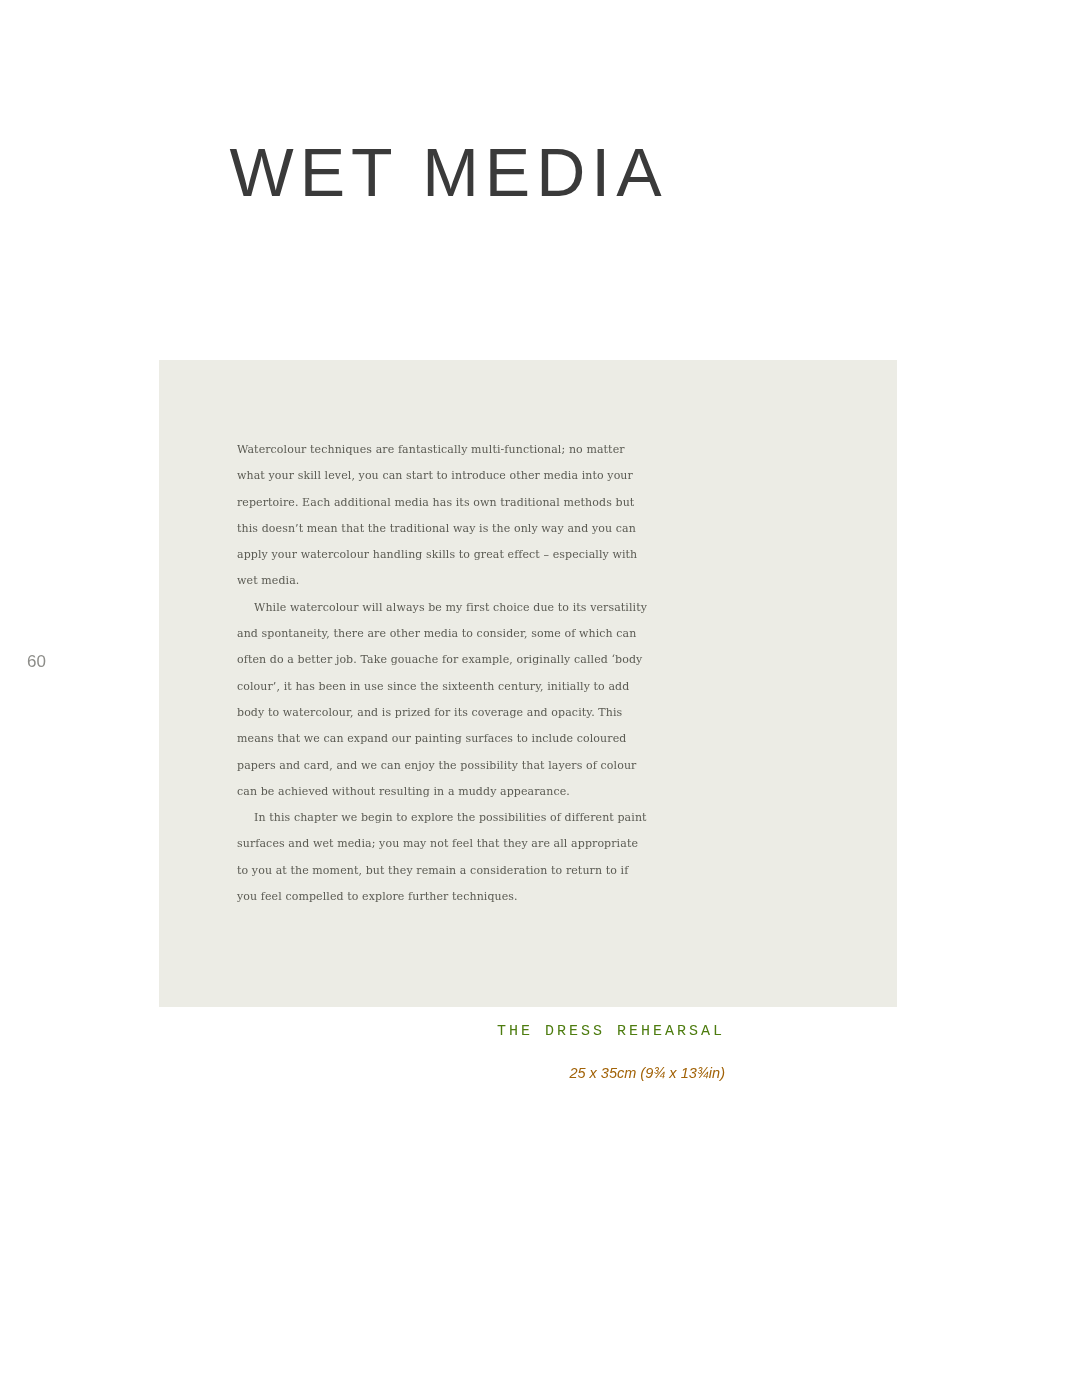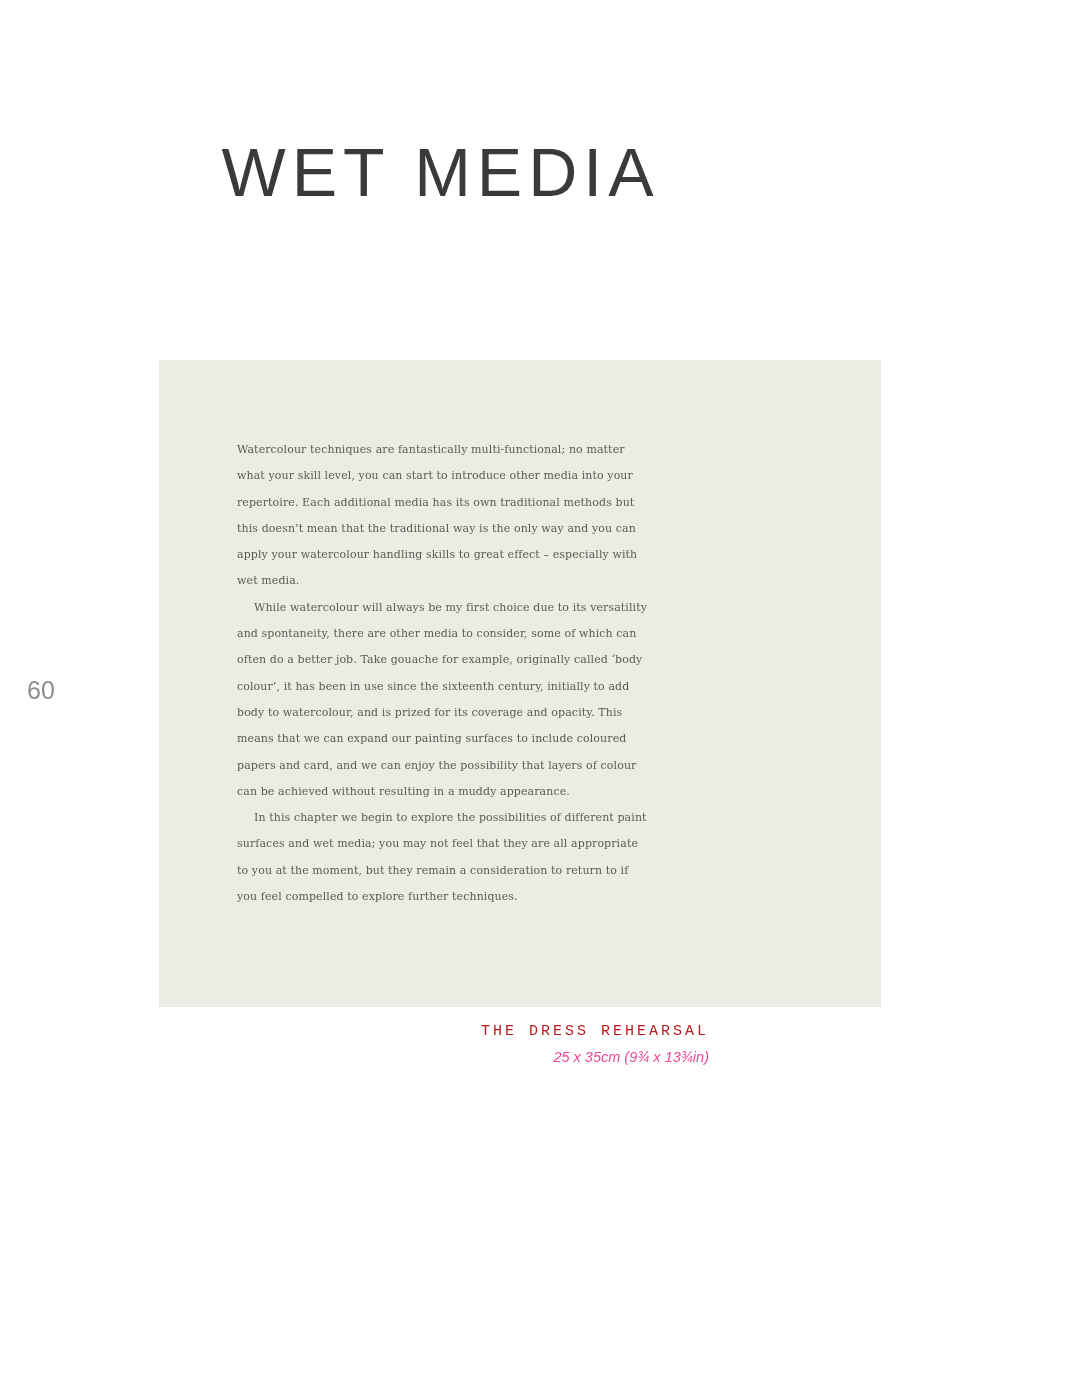--- a/index.html
+++ b/index.html
@@ -7,20 +7,21 @@
     padding: 0;
     background: #ffffff;
   }
   .page {
     position: relative;
     width: 881px;
     height: 1399px;
     background: #ffffff;
     overflow: hidden;
     font-family: "Liberation Sans", sans-serif;
+    padding-left: 16px;
   }
 
   
   .chapter-title {
     position: absolute;
     left: 0;
     right: 0;
     top: 92px;
     text-align: center;
     font-family: "Liberation Sans", sans-serif;
@@ -32,23 +33,22 @@
     white-space: nowrap;
   }
 
   
   .page-number {
     position: absolute;
     left: 27px;
     top: 652px;
     font-family: "Liberation Sans", sans-serif;
     font-weight: 400;
-    font-size: 25px;
+    font-size: 17px;
     color: #8d8d89;
-    margin-top: 24px;
   }
 
   
   .intro-panel {
     position: absolute;
     left: 159px;
     top: 360px;
     width: 748px;
     height: 647px;
     background: #ececе5; 
@@ -75,30 +75,30 @@
     right: 172px;
     top: 1022px;
     width: 420px;
     text-align: right;
   }
   .caption-title {
     font-family: "Liberation Mono", monospace;
     font-size: 15px;
     line-height: 19px;
     letter-spacing: 3px;
-    color: #b91c1c;
+    color: #4d7c0f;
     margin: 0;
   }
   .caption-dimensions {
     font-family: "Liberation Sans", sans-serif;
     font-style: italic;
     font-size: 14.5px;
     line-height: 17px;
-    color: #ec4899;
-    margin: 8px 0 0 0;
+    color: #a16207;
+    margin: 24px 0 0 0;
   }
   .caption-media {
     font-family: "Liberation Sans", sans-serif;
     font-size: 14.5px;
     line-height: 18px;
     color: #565550;
     margin: 6px 0 0 0;
     white-space: pre-line;
   }
 </style>

